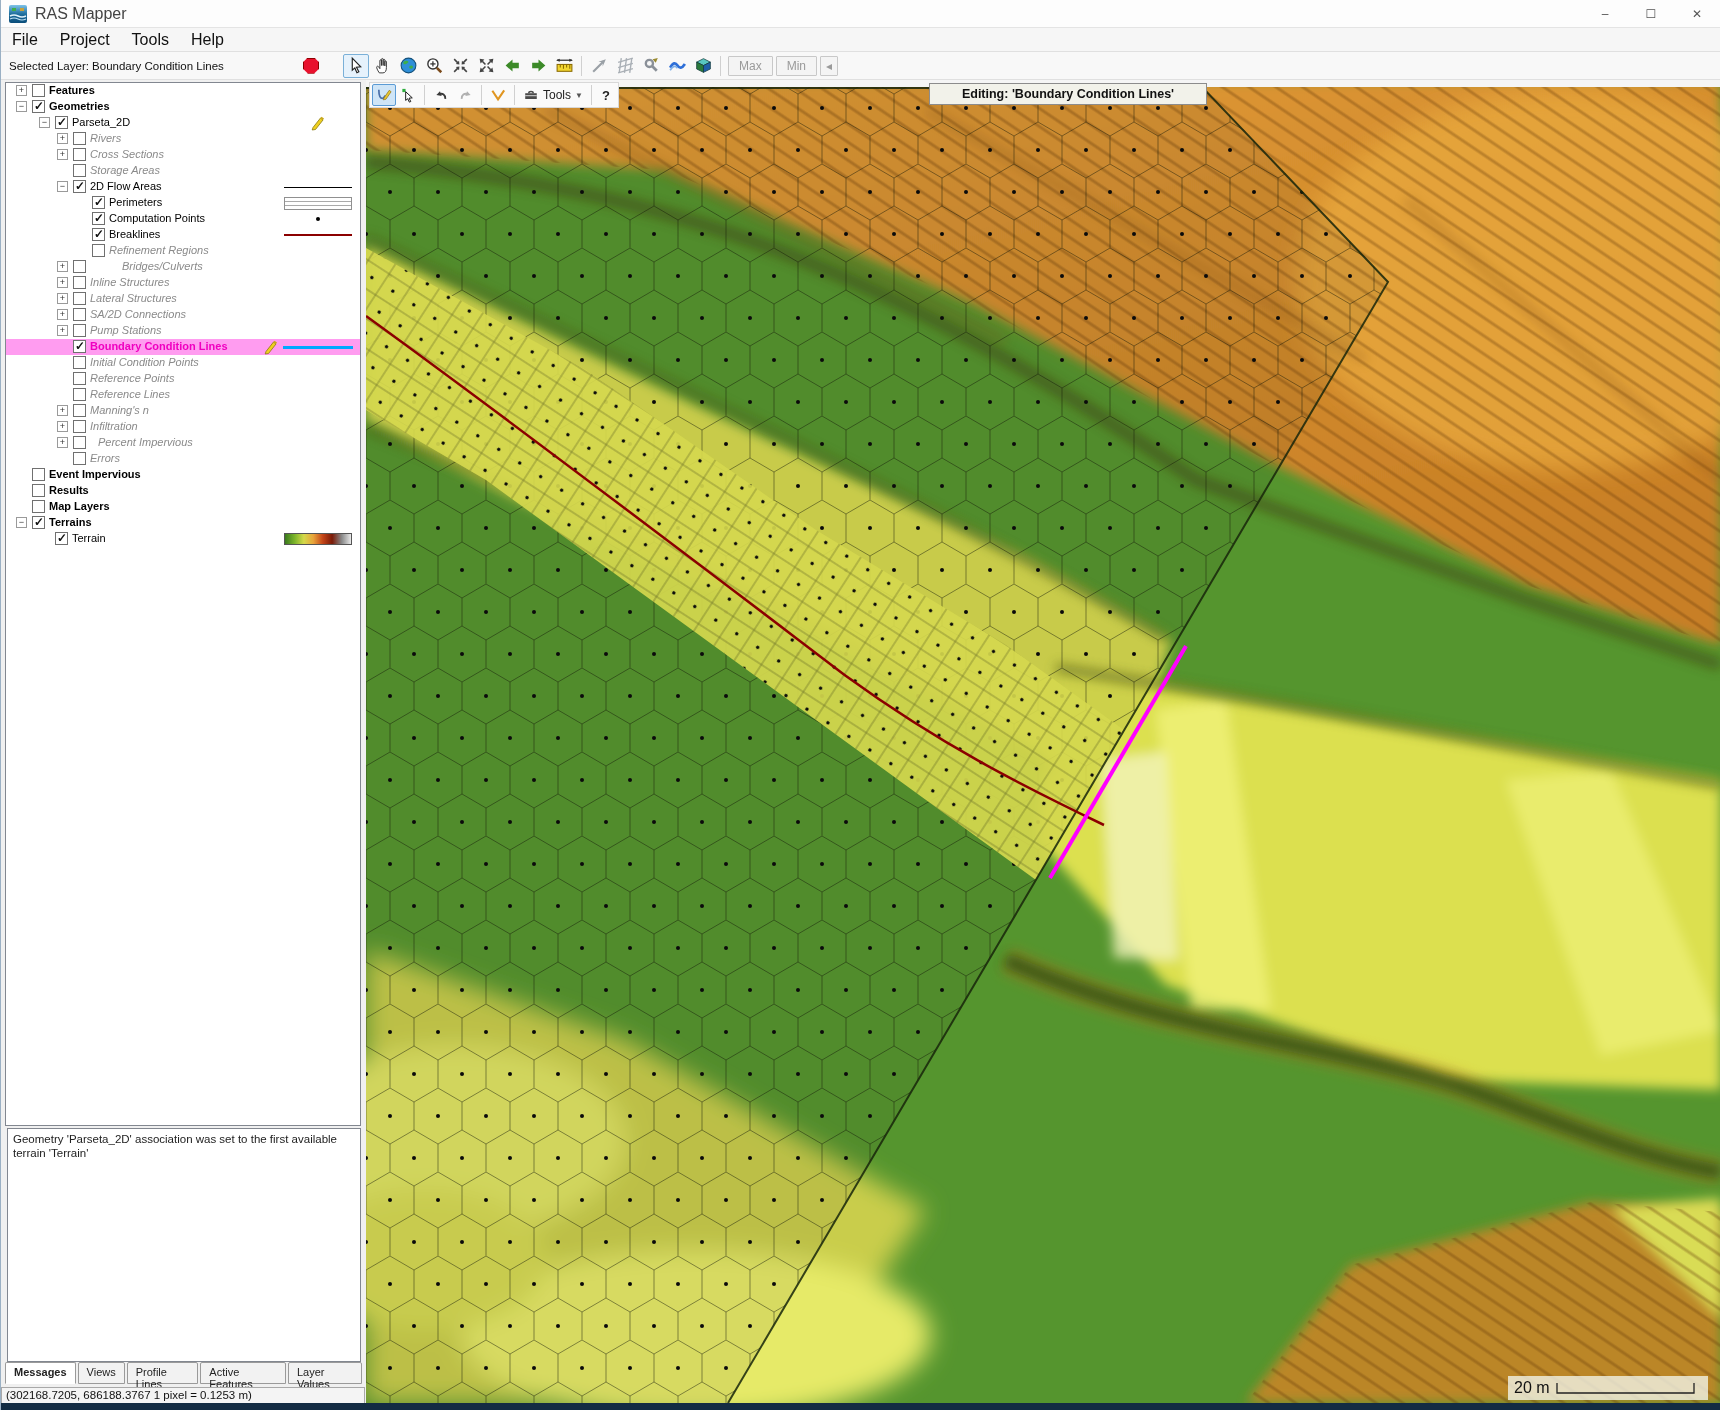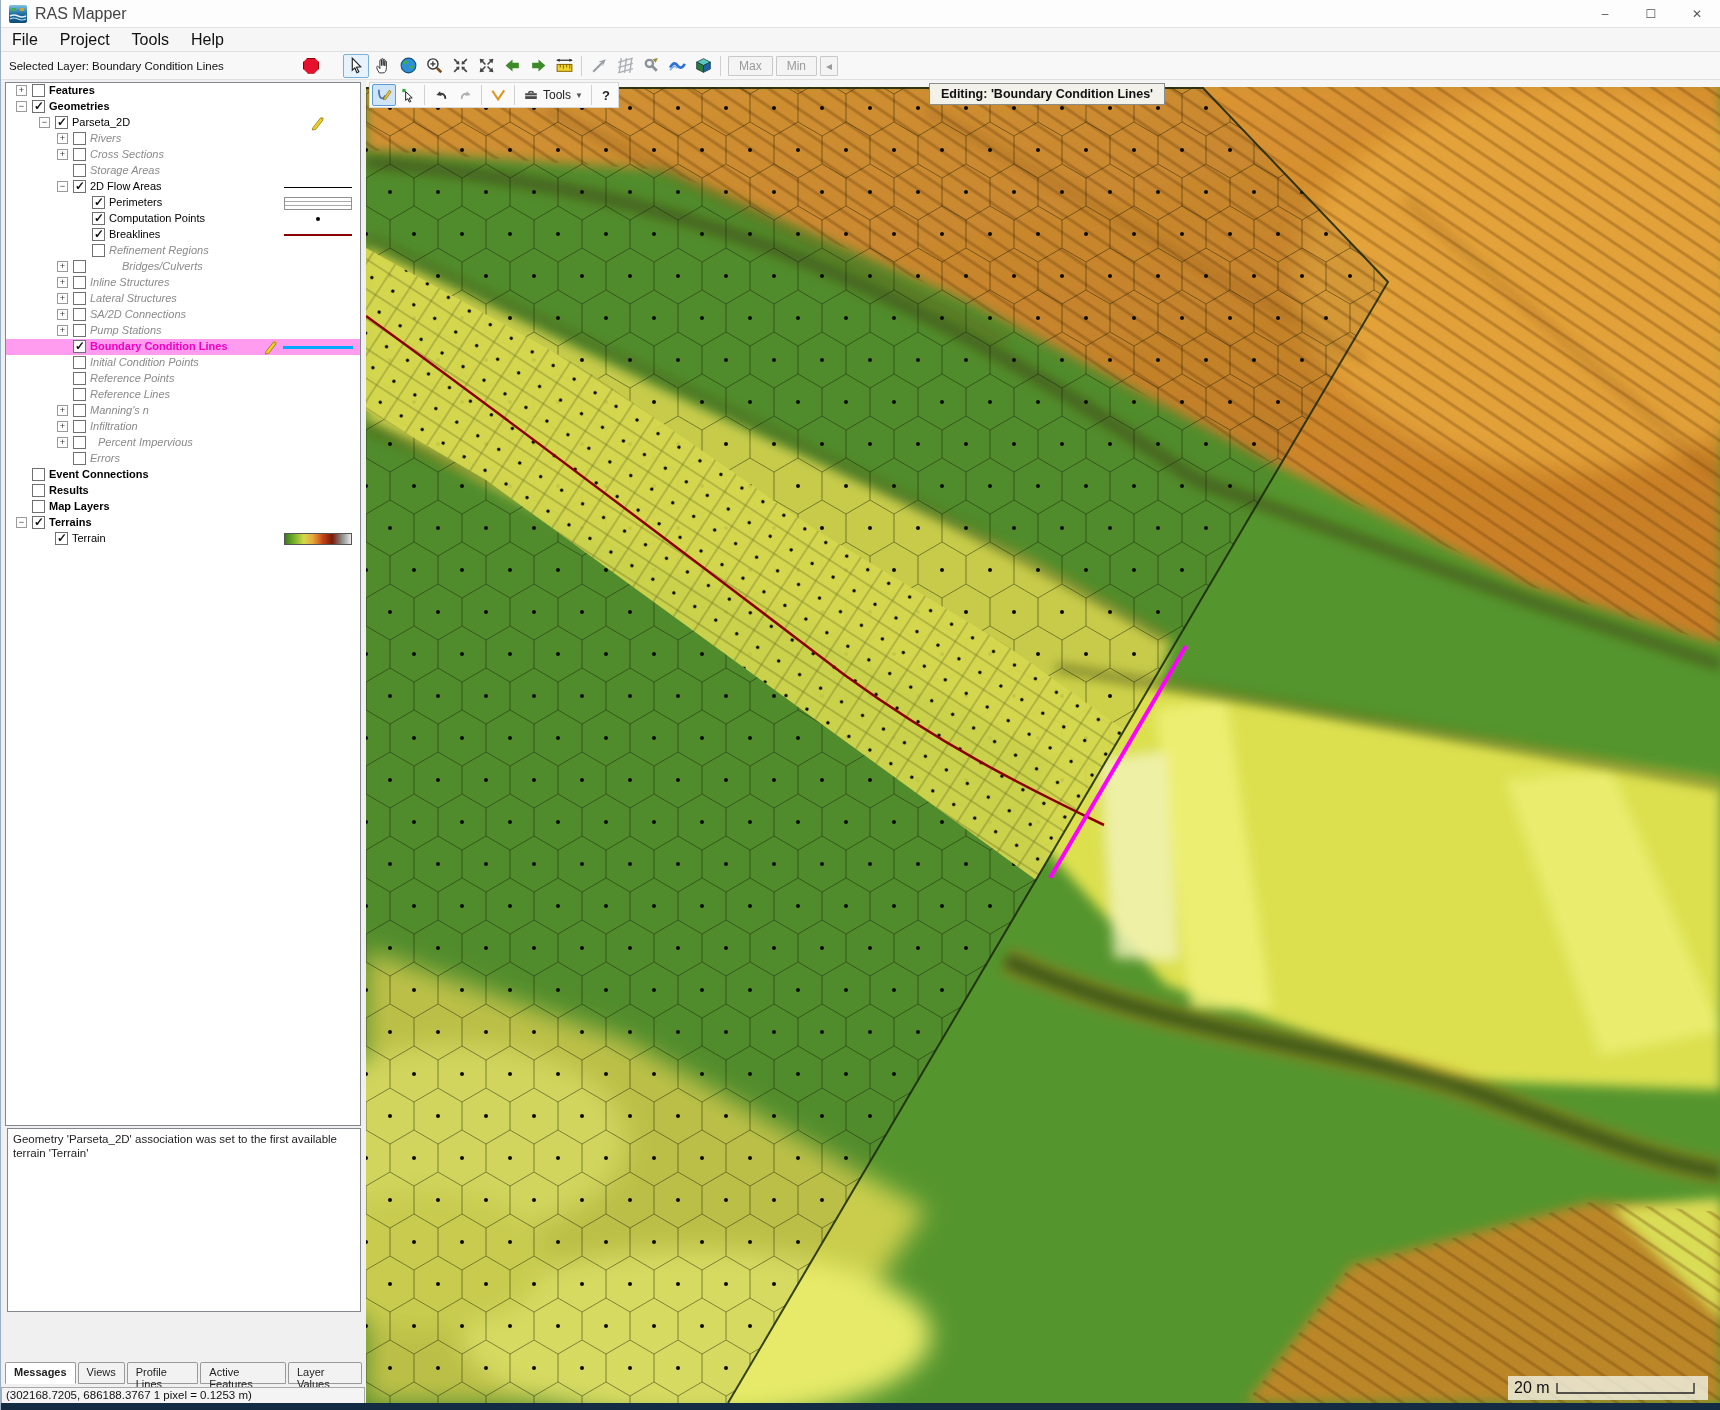--- a/index.html
+++ b/index.html
@@ -38,41 +38,41 @@
     border:1px solid #828790; overflow:hidden; }
   .tree-row { position:relative; height:16px; display:flex; align-items:center; font-size:11px; white-space:nowrap; }
   .tree-row .expander { position:absolute; width:11px; height:11px; border:1px solid #9a9a9a; background:#fff;
     font-size:9px; line-height:9px; text-align:center; color:#333; top:2px; }
   .tree-row .cbox { position:absolute; width:13px; height:13px; border:1px solid #707070; background:#fff; top:1px; }
   .tree-row .cbox.checked::after { content:"✓"; position:absolute; left:1px; top:-2px; font-size:12px; font-weight:bold; color:#111; }
   .tree-row .lbl { position:absolute; top:1px; }
   .tree-row.sel-row { background:#ff9cf0; }
   .tree-row.sel-row .lbl { color:#f000c0; font-weight:bold; }
   .sym { position:absolute; right:6px; top:0; width:72px; height:16px; display:flex; align-items:center; justify-content:center; }
-  .msg-box { position:absolute; left:6px; top:1048px; width:354px; height:184px; background:#fff;
+  .msg-box { position:absolute; left:6px; top:1048px; width:354px; height:234px; background:#fff;
     border:1px solid #828790; font-size:11.5px; color:#222; padding:3px 5px; line-height:1.25; }
   .tabs { position:absolute; left:4px; top:1282px; height:22px; display:flex; }
   .tab { font-size:11px; color:#222; border:1px solid #9a9a9a; border-radius:2px 2px 0 0;
     background:#f2f2f2; padding:3px 8px 2px; margin-right:2px; }
   .tab.active { background:#fff; font-weight:bold; border-bottom-color:#fff; }
   .statusbar { position:absolute; left:0; top:1307px; width:364px; height:18px; background:#f4f4f4;
     border:1px solid #a8a8a8; font-size:11.5px; color:#111; padding:1px 4px; }
 
   
   .map { position:absolute; left:365px; top:80px; width:1355px; height:1323px; background:#5a9431; }
   .map svg.terrain { position:absolute; inset:0; }
   .edit-toolbar { position:absolute; left:3px; top:2px; height:26px; background:#fafafa;
     border:1px solid #d8d8d8; display:flex; align-items:center; padding:0 2px; }
   .et-btn { width:24px; height:22px; display:flex; align-items:center; justify-content:center;
     border:1px solid transparent; border-radius:2px; }
   .et-btn.active { background:#cfe5f7; border-color:#5b9bd5; }
   .et-tools { display:flex; align-items:center; font-size:12px; color:#222; padding:0 4px; height:22px; }
   .et-caret { font-size:8px; color:#555; margin-left:4px; }
   .et-help { font-size:13px; font-weight:bold; color:#222; width:20px; text-align:center; }
-  .editing-label { position:absolute; left:563px; top:3px; width:236px; height:22px; background:#f2f2ea;
+  .editing-label { position:absolute; left:563px; top:3px; width:278px; height:22px; background:#f2f2ea;
     border:1px solid #8c8c8c; font-size:12.5px; font-weight:bold; color:#111;
     display:flex; align-items:center; justify-content:center; }
   .scalebar { position:absolute; left:1142px; top:1296px; width:200px; height:24px;
     background:rgba(242,246,236,0.78); display:flex; align-items:center; padding:0 6px; }
   .scalebar .txt { font-size:16px; color:#111; margin-right:6px; }
   .bottom-strip { position:absolute; left:0; bottom:0; width:100%; height:7px; background:#132c43; }
 </style>
 </head>
 <body>
 
@@ -395,21 +395,21 @@
           <span class="expander" style="left:51px">+</span>
           <span class="cbox" style="left:67px"></span>
           <span class="lbl" style="left:92px;font-style:italic;color:#8a8a8a;">Percent Impervious</span>
         </div>
         <div class="tree-row">
           <span class="cbox" style="left:67px"></span>
           <span class="lbl" style="left:84px;font-style:italic;color:#8a8a8a;">Errors</span>
         </div>
         <div class="tree-row">
           <span class="cbox" style="left:26px"></span>
-          <span class="lbl" style="left:43px;font-weight:bold;">Event Connections</span>
+          <span class="lbl" style="left:43px;font-weight:bold;">Event Impervious</span>
         </div>
         <div class="tree-row">
           <span class="cbox" style="left:26px"></span>
           <span class="lbl" style="left:43px;font-weight:bold;">Results</span>
         </div>
         <div class="tree-row">
           <span class="cbox" style="left:26px"></span>
           <span class="lbl" style="left:43px;font-weight:bold;">Map Layers</span>
         </div>
         <div class="tree-row">

